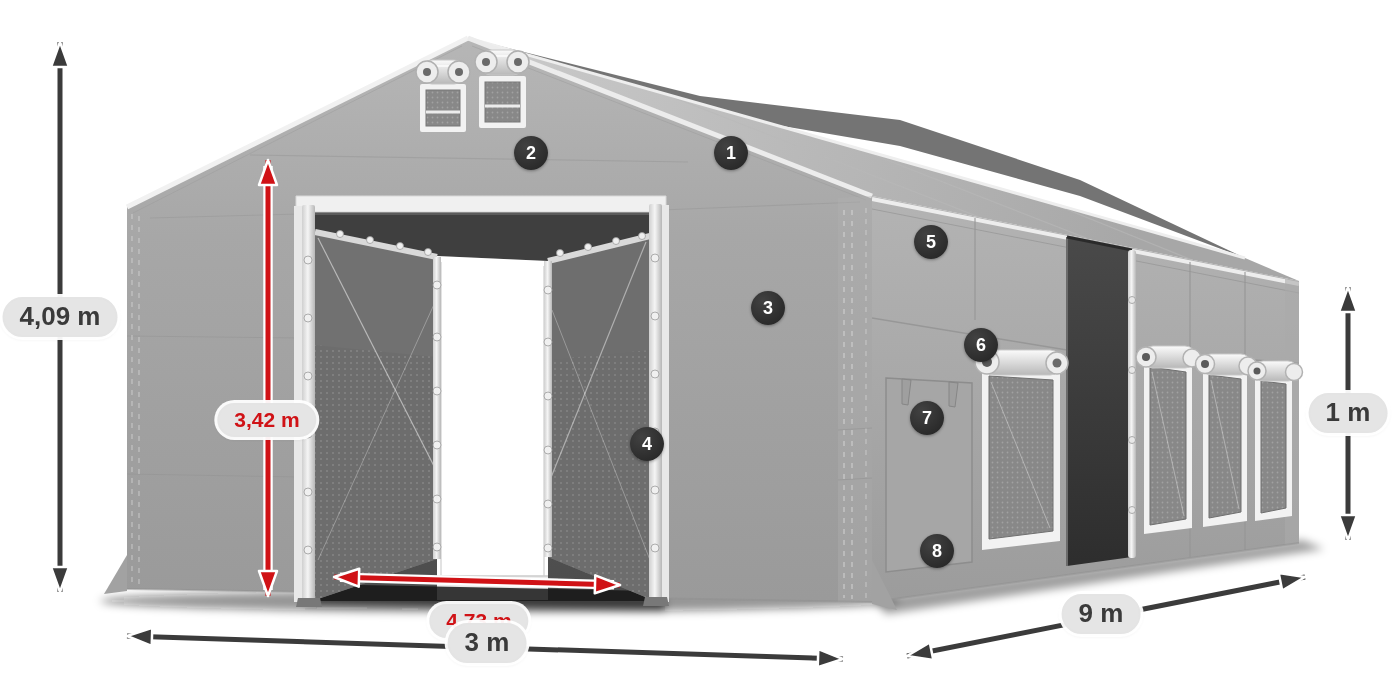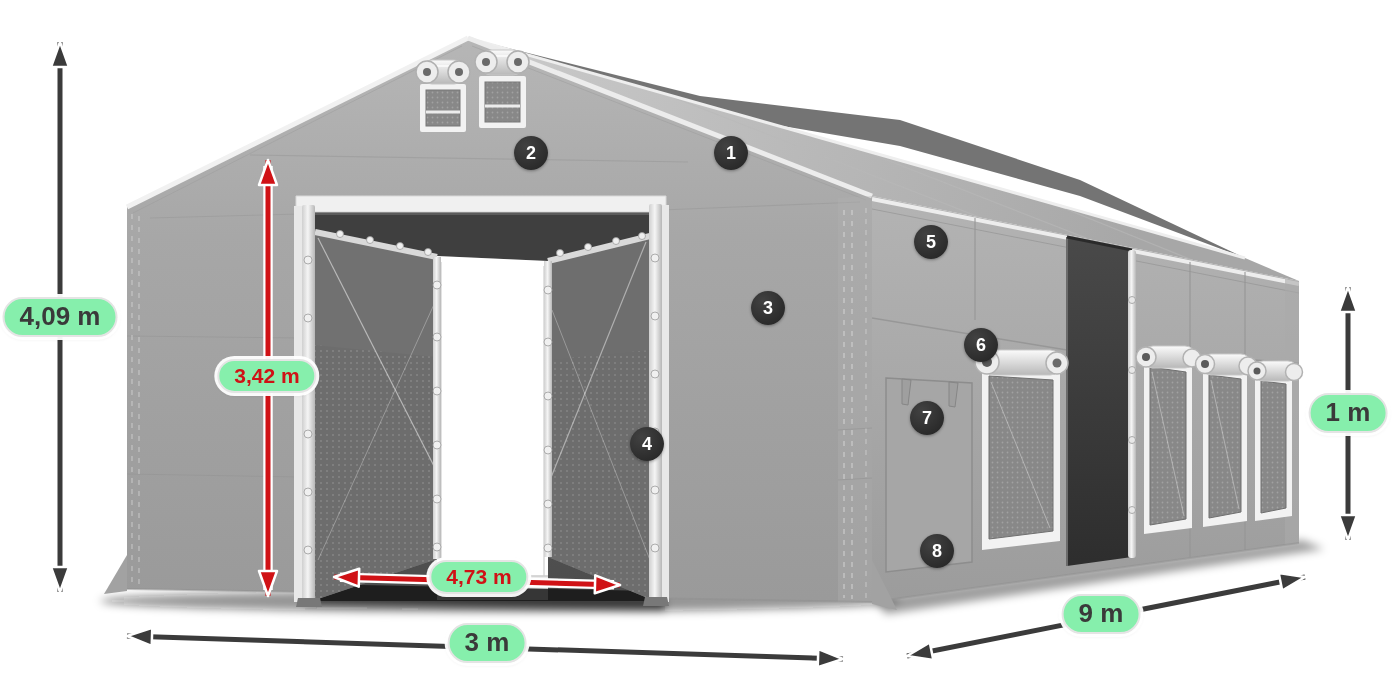--- a/index.html
+++ b/index.html
@@ -1,24 +1,24 @@
 <!DOCTYPE html>
 <html><head>
 <meta charset="utf-8">
 <style>
   html,body{margin:0;padding:0;background:#ffffff;}
   .stage{position:relative;width:1400px;height:700px;overflow:hidden;
          font-family:"Liberation Sans",sans-serif;background:#ffffff;}
   .stage svg{position:absolute;left:0;top:0;}
-  .pill{position:absolute;transform:translate(-50%,-50%);background:#86efac;
+  .pill{position:absolute;transform:translate(-50%,-50%);background:#e5e5e5;
         border:2px solid #e4e4e4;border-radius:24px;padding:3px 15px;
         font-weight:bold;color:#3a3a3a;white-space:nowrap;
         box-shadow:0 0 0 3px rgba(255,255,255,.95),0 1px 4px rgba(0,0,0,.18);
         line-height:1.15;}
-  .pill.red{color:#d01216;}
+  .pill.red{color:#d01216;margin-top:44px;}
   .pill.lg{font-size:26px;}
   .pill.md{font-size:21px;}
   .badge{position:absolute;transform:translate(-50%,-50%);width:34px;height:34px;
          border-radius:50%;background:radial-gradient(circle at 35% 30%,#424242,#222222);
          color:#ffffff;font-size:18px;font-weight:bold;display:flex;align-items:center;
          justify-content:center;cursor:pointer;box-shadow:0 1px 3px rgba(0,0,0,.35);}
 </style>
 </head>
 <body>
 

